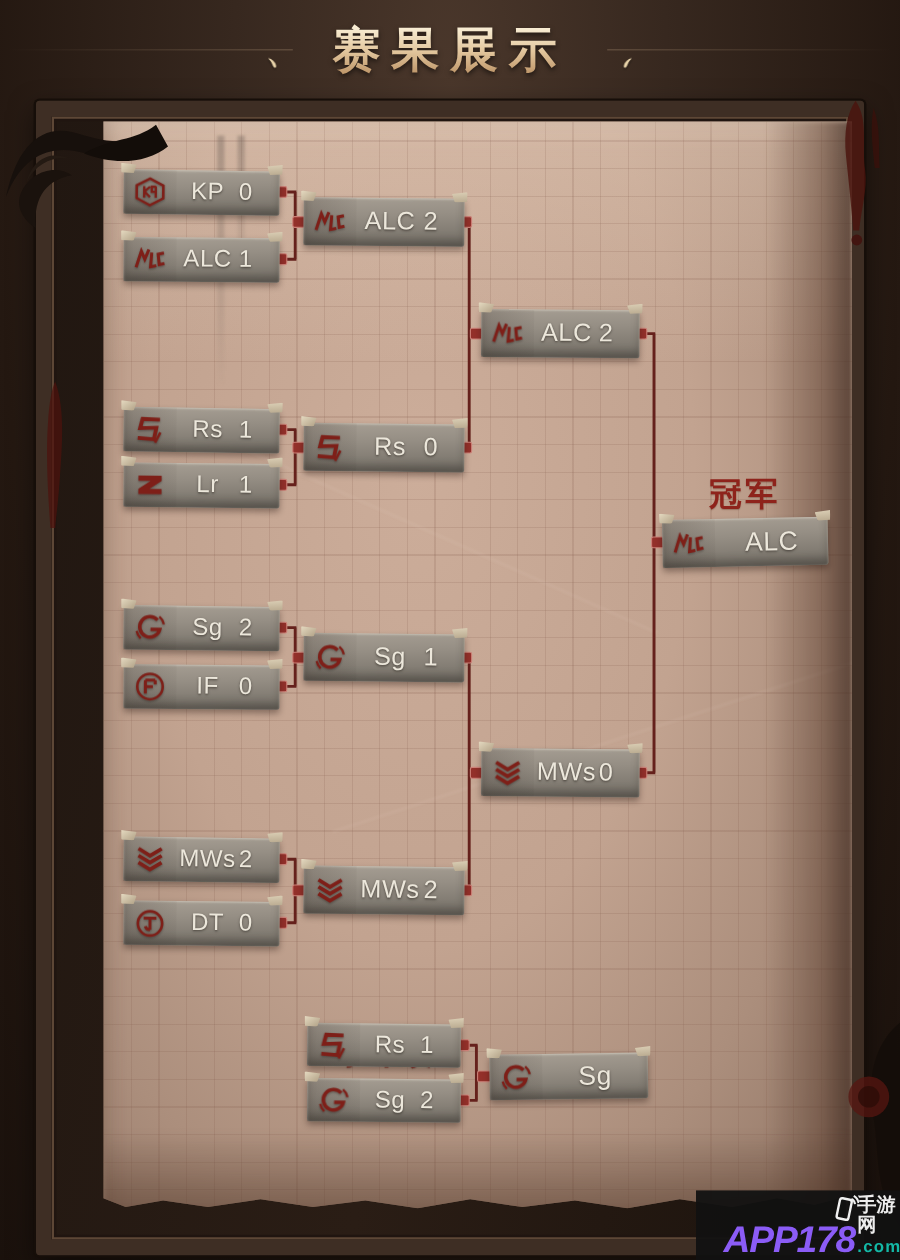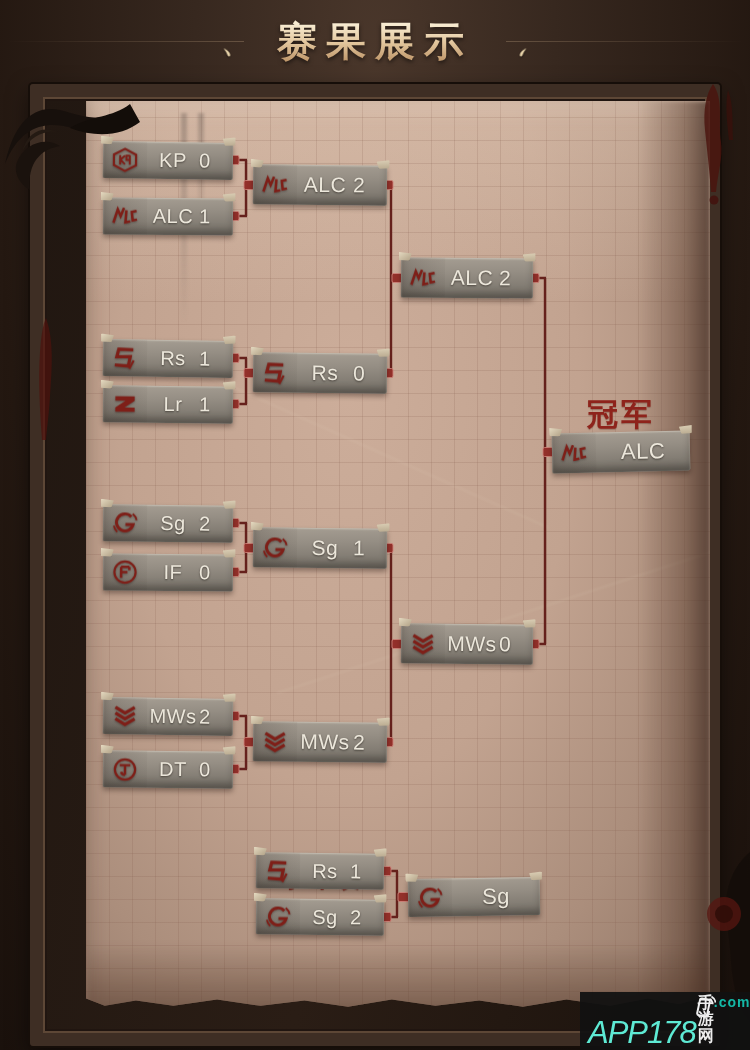--- a/index.html
+++ b/index.html
@@ -55,30 +55,30 @@
     background:linear-gradient(90deg,rgba(35,25,20,.20),rgba(35,25,20,.04));}
   .p-logo svg{width:30px;height:27px;filter:drop-shadow(0 1px 1px rgba(0,0,0,.3));}
   .p-name{flex:1;text-align:center;letter-spacing:.5px;text-shadow:0 1px 2px rgba(20,15,10,.55);}
   .p-score{width:34px;text-shadow:0 1px 2px rgba(20,15,10,.55);}
   .r1{font-size:20px;}
   .r2{font-size:21px;}
   .rw{font-size:22px;}
   
   .cn-label{position:absolute;z-index:5;font-family:"Liberation Serif",serif;font-weight:bold;color:#8e231b;
     letter-spacing:3px;text-shadow:0 1px 1px rgba(70,20,10,.3);}
-  #champion-label{left:552px;top:394px;width:138px;text-align:center;font-size:31px;}
+  #champion-label{left:552px;top:394px;width:138px;text-align:center;font-size:27px;}
   #third-label{left:280px;top:816px;font-size:26px;margin-top:44px;}
   
   #wires{position:absolute;left:0;top:0;z-index:4;pointer-events:none;}
   
   .watermark{position:absolute;left:580px;top:992px;width:170px;height:58px;z-index:8;
     background:rgba(17,17,17,.94);box-sizing:border-box;padding:2px 6px 5px 8px;
     display:flex;align-items:flex-end;}
-  .wm-brand{font-weight:400;font-style:italic;font-size:31px;line-height:.82;color:#5eead4;letter-spacing:-1px;}
-  .wm-col{display:flex;align-items:flex-start;margin-left:2px;}
+  .wm-brand{font-weight:700;font-style:italic;font-size:31px;line-height:.82;color:#8b5cf6;letter-spacing:-1px;margin-left:15px;}
+  .wm-col{display:flex;flex-direction:column;align-items:flex-start;margin-left:2px;}
   .wm-suffix{font-size:16px;font-weight:bold;color:#ededed;line-height:1.05;}
   .wm-tld{font-size:14px;font-weight:bold;color:#14b8a6;letter-spacing:1px;line-height:1;}
   .wm-phone{position:absolute;top:3px;right:34px;width:24px;height:24px;}
 </style>
 </head>
 <body>
 
 <div id="stage">
 
   <div class="title-line l"></div>

